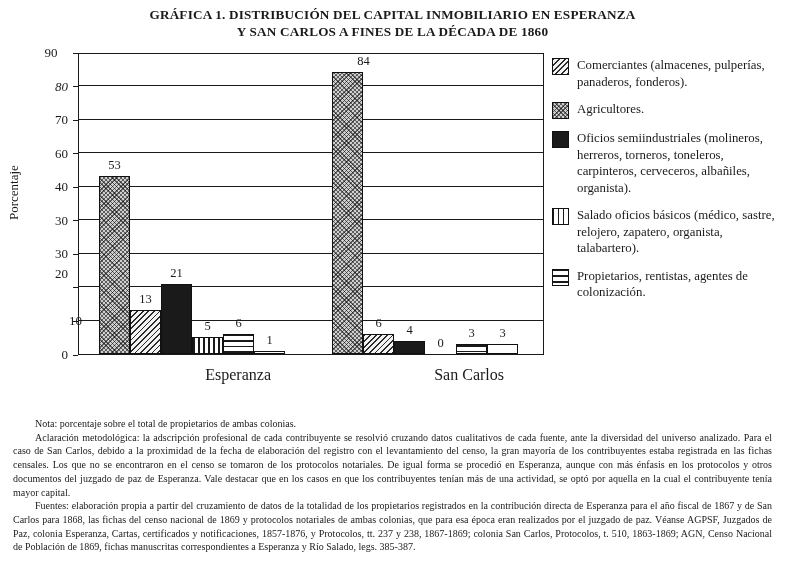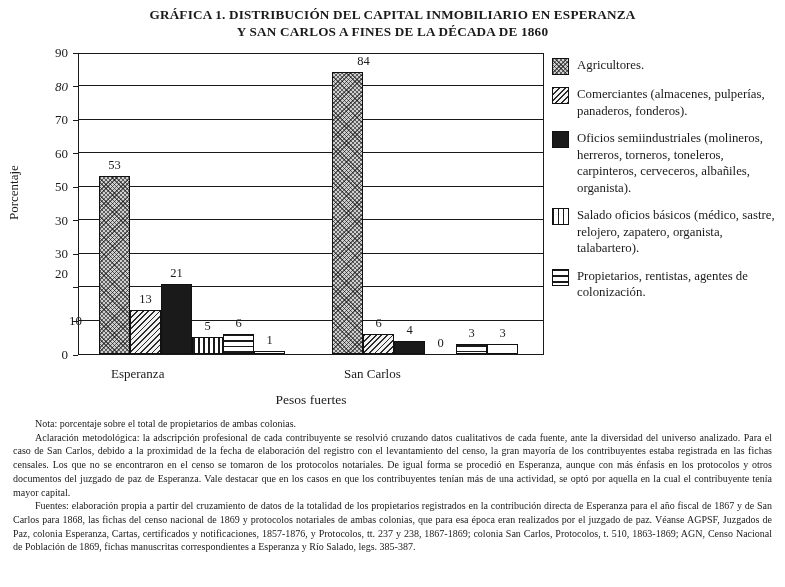--- a/index.html
+++ b/index.html
@@ -11,21 +11,21 @@
     font-weight:bold;font-size:13.2px;line-height:17px;letter-spacing:.2px;}
   .ylabel{position:absolute;left:6px;top:220px;transform:rotate(-90deg);
     transform-origin:left top;font-size:13px;white-space:nowrap;}
   .plot{position:absolute;left:78px;top:53px;width:466px;height:302px;
     border:1.5px solid #1a1a1a;box-sizing:border-box;background:#fff;}
   .gridline{position:absolute;left:0;width:100%;height:1px;background:#1a1a1a;}
   .bar{position:absolute;bottom:0;width:31px;border:1px solid #111;box-sizing:border-box;}
   .bar-label{position:absolute;width:31px;text-align:center;font-size:12.5px;line-height:14px;}
   .ytick-label{position:absolute;width:34px;text-align:right;font-size:13px;line-height:15px;}
   .ytick-mark{position:absolute;width:5px;height:1px;background:#1a1a1a;}
-  .xcat{position:absolute;top:366px;width:160px;text-align:left;font-size:13px;}
+  .xcat{position:absolute;top:366px;width:160px;text-align:right;font-size:16px;}
   .xlabel{position:absolute;top:392px;left:78px;width:466px;text-align:center;font-size:13.5px;}
   .legend{position:absolute;left:552px;top:57px;width:232px;display:flex;
     flex-direction:column;gap:11px;}
   .legend-item{display:flex;align-items:flex-start;}
   .swatch{width:17px;height:17px;border:1px solid #111;box-sizing:border-box;
     flex:0 0 17px;margin-right:8px;margin-top:1px;}
   .legend-text{font-size:12.8px;line-height:16.5px;}
   .pat-crosshatch{background-color:#cfcfcf;background-image:
     repeating-linear-gradient(45deg,rgba(0,0,0,.55) 0 1px,transparent 1px 3px),
     repeating-linear-gradient(135deg,rgba(0,0,0,.55) 0 1px,transparent 1px 3px);}
@@ -86,30 +86,29 @@
       <div class="bar pat-plain" style="left: 408px; height: 10px;"></div>
       <div class="bar-label" style="left: 408px; bottom: 14px;">3</div>
     </div>
 
   <div id="yaxis"></div>
   <div id="xcats">
       <div class="xcat" style="left: 111px;">Esperanza</div>
       <div class="xcat" style="left: 344px;">San Carlos</div>
     </div>
 
-  <div class="xlabel">Pesos fuertes</div>
 
   <div class="legend">
       <div class="legend-item">
+        <div class="swatch pat-diagonal"></div>
+        <div class="legend-text">Comerciantes (almacenes, pulperías, panaderos, fonderos).</div>
+      </div>
+      <div class="legend-item">
         <div class="swatch pat-crosshatch"></div>
         <div class="legend-text">Agricultores.</div>
-      </div>
-      <div class="legend-item">
-        <div class="swatch pat-diagonal"></div>
-        <div class="legend-text">Comerciantes (almacenes, pulperías, panaderos, fonderos).</div>
       </div>
       <div class="legend-item">
         <div class="swatch pat-solid"></div>
         <div class="legend-text">Oficios semiindustriales (molineros, herreros, torneros, toneleros, carpinteros, cerveceros, albañiles, organista).</div>
       </div>
       <div class="legend-item">
         <div class="swatch pat-vertical-lines"></div>
         <div class="legend-text">Salado oficios básicos (médico, sastre, relojero, zapatero, organista, talabartero).</div>
       </div>
       <div class="legend-item">
@@ -127,23 +126,23 @@
 <div class="ytick-label" style="position: absolute; left: 34px; top: 347px;">0</div>
     <div class="ytick-mark" style="left: 73px; top: 354.5px;"></div>
     <div class="ytick-label" style="position: absolute; left: 48px; top: 313.444px;">10</div>
     <div class="ytick-mark" style="left: 73px; top: 320.944px;"></div>
     <div class="ytick-label" style="position: absolute; left: 34px; top: 266px;">20</div>
     <div class="ytick-mark" style="left: 73px; top: 287.389px;"></div>
     <div class="ytick-label" style="position: absolute; left: 34px; top: 246.333px;">30</div>
     <div class="ytick-mark" style="left: 73px; top: 253.833px;"></div>
     <div class="ytick-label" style="position: absolute; left: 34px; top: 212.778px;">30</div>
     <div class="ytick-mark" style="left: 73px; top: 220.278px;"></div>
-    <div class="ytick-label" style="position: absolute; left: 34px; top: 179.222px;">50</div>
+    <div class="ytick-label" style="position: absolute; left: 34px; top: 179.222px;">40</div>
     <div class="ytick-mark" style="left: 73px; top: 186.722px;"></div>
     <div class="ytick-label" style="position: absolute; left: 34px; top: 145.667px;">60</div>
     <div class="ytick-mark" style="left: 73px; top: 153.167px;"></div>
     <div class="ytick-label" style="position: absolute; left: 34px; top: 112.111px;">70</div>
     <div class="ytick-mark" style="left: 73px; top: 119.611px;"></div>
     <div class="ytick-label" style="position: absolute; left: 34px; top: 78.5556px; font-style: italic;">80</div>
     <div class="ytick-mark" style="left: 73px; top: 86.0556px;"></div>
-    <div class="ytick-label" style="position: absolute; left: 34px; top: 45px;">90</div>
+    <div class="ytick-label" style="position: absolute; left: 34px; top: 45px; text-align: center;">90</div>
     <div class="ytick-mark" style="left: 73px; top: 52.5px;"></div>
   </div>
 
 </body></html>

